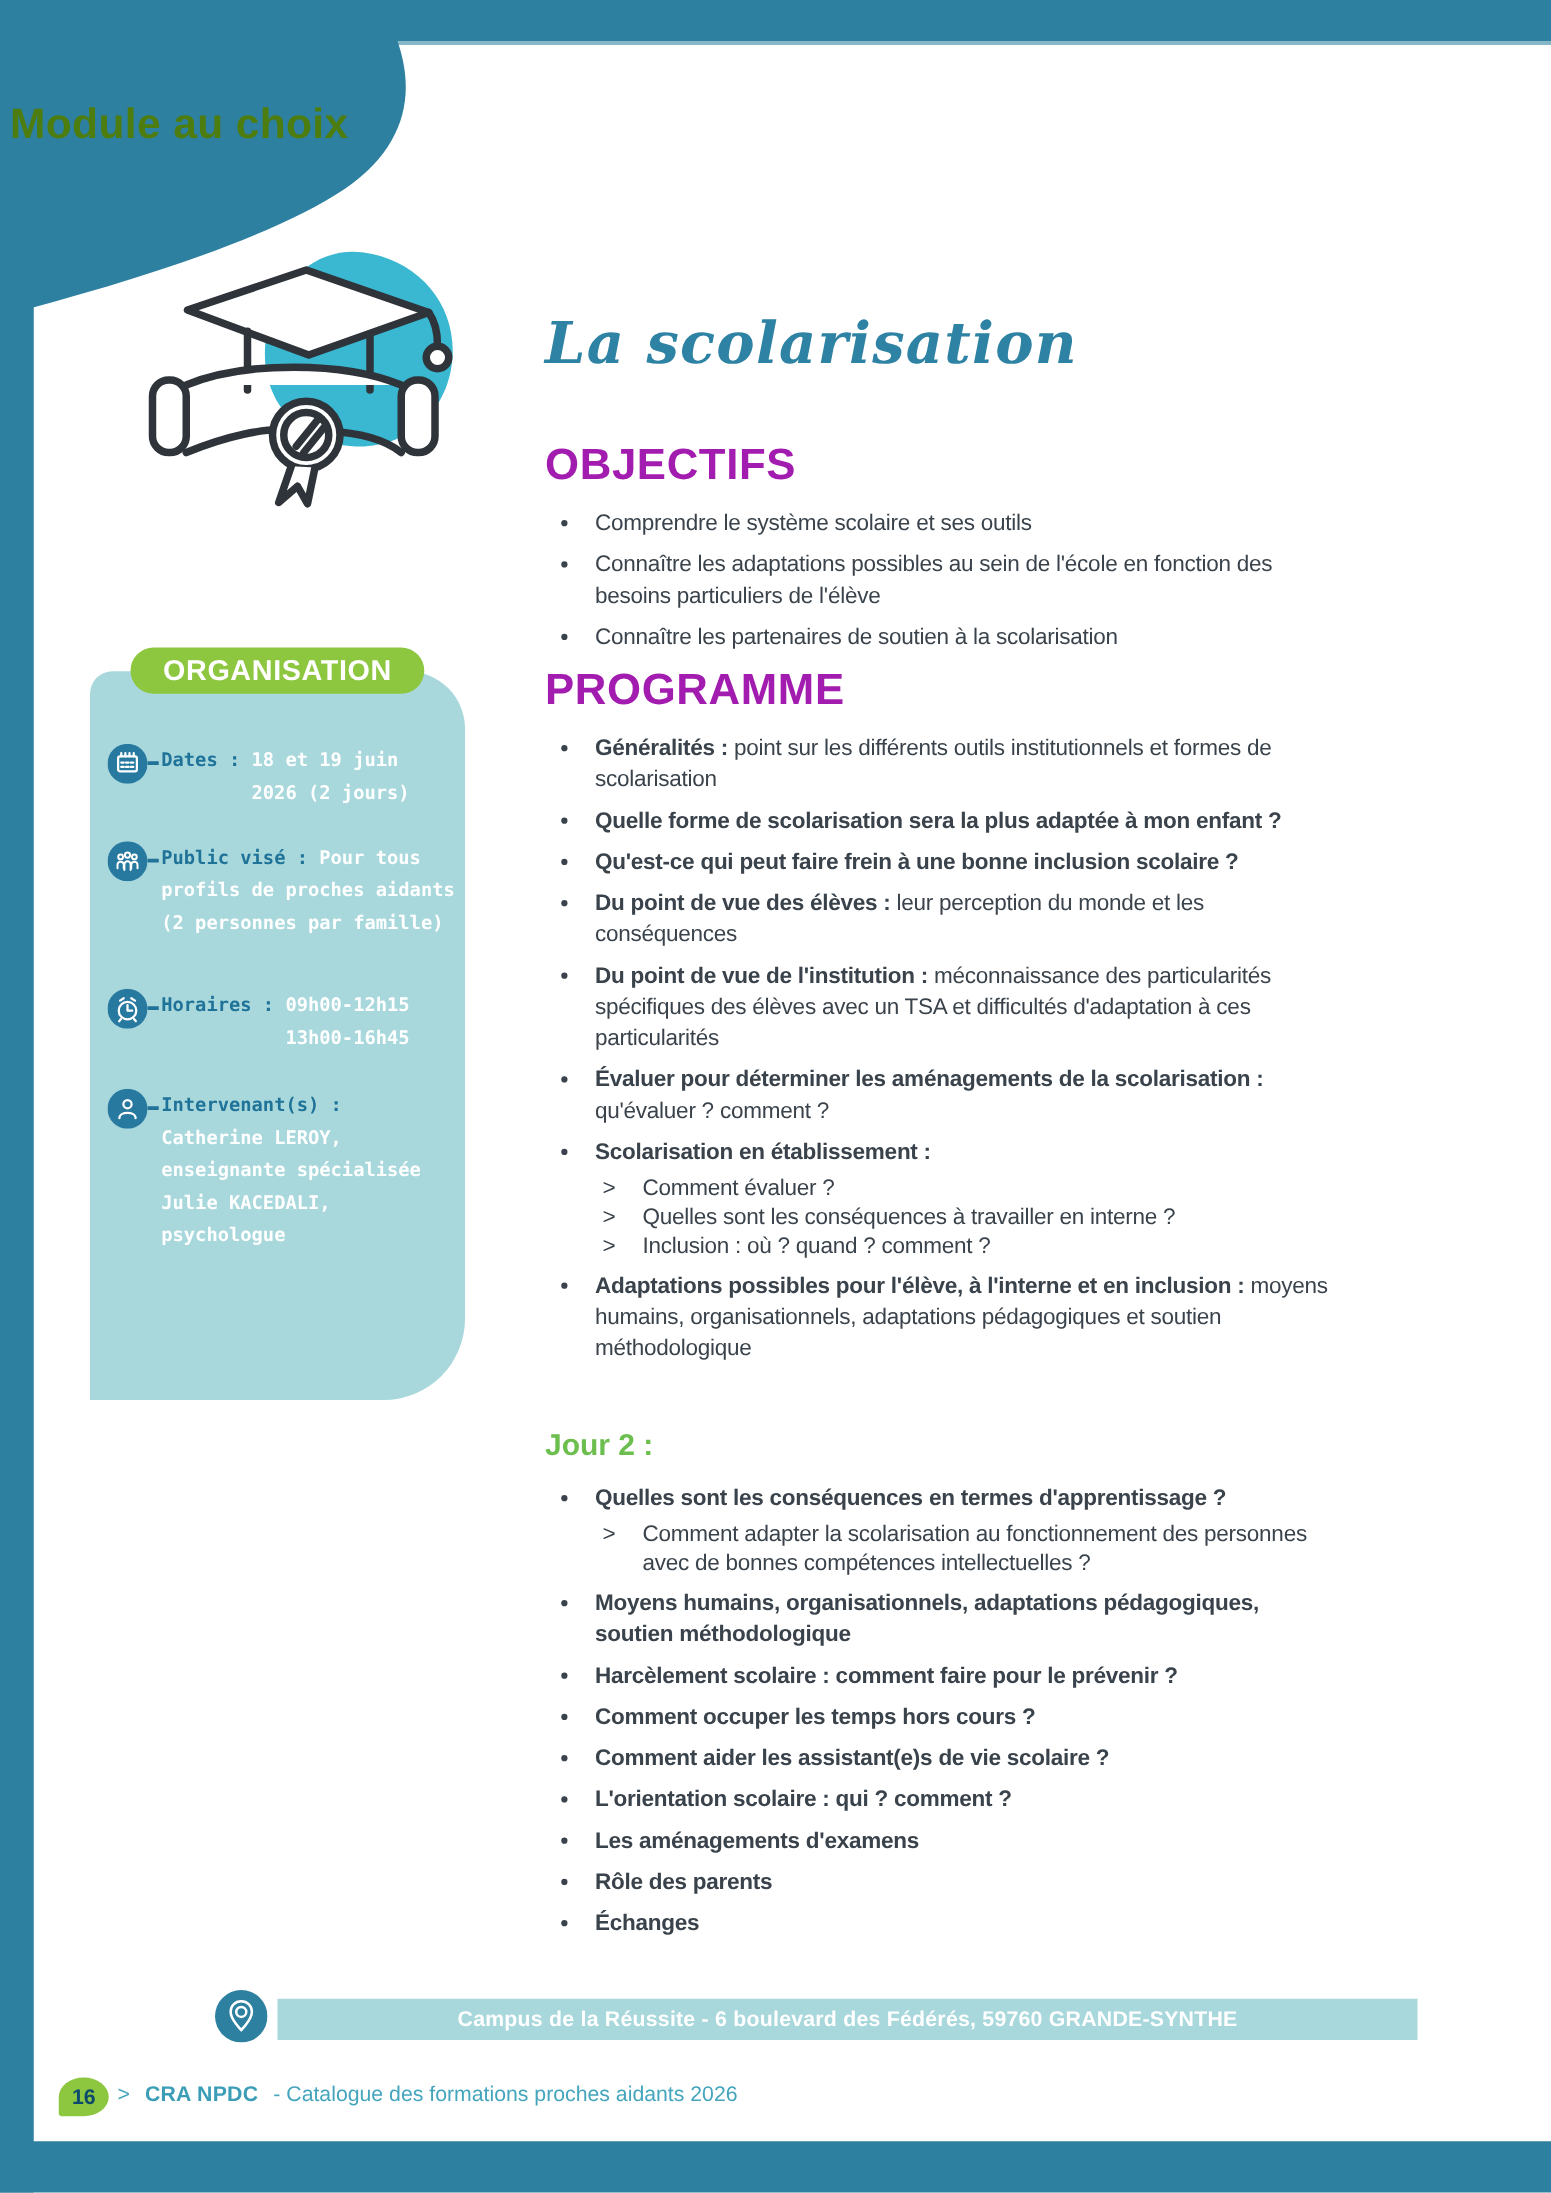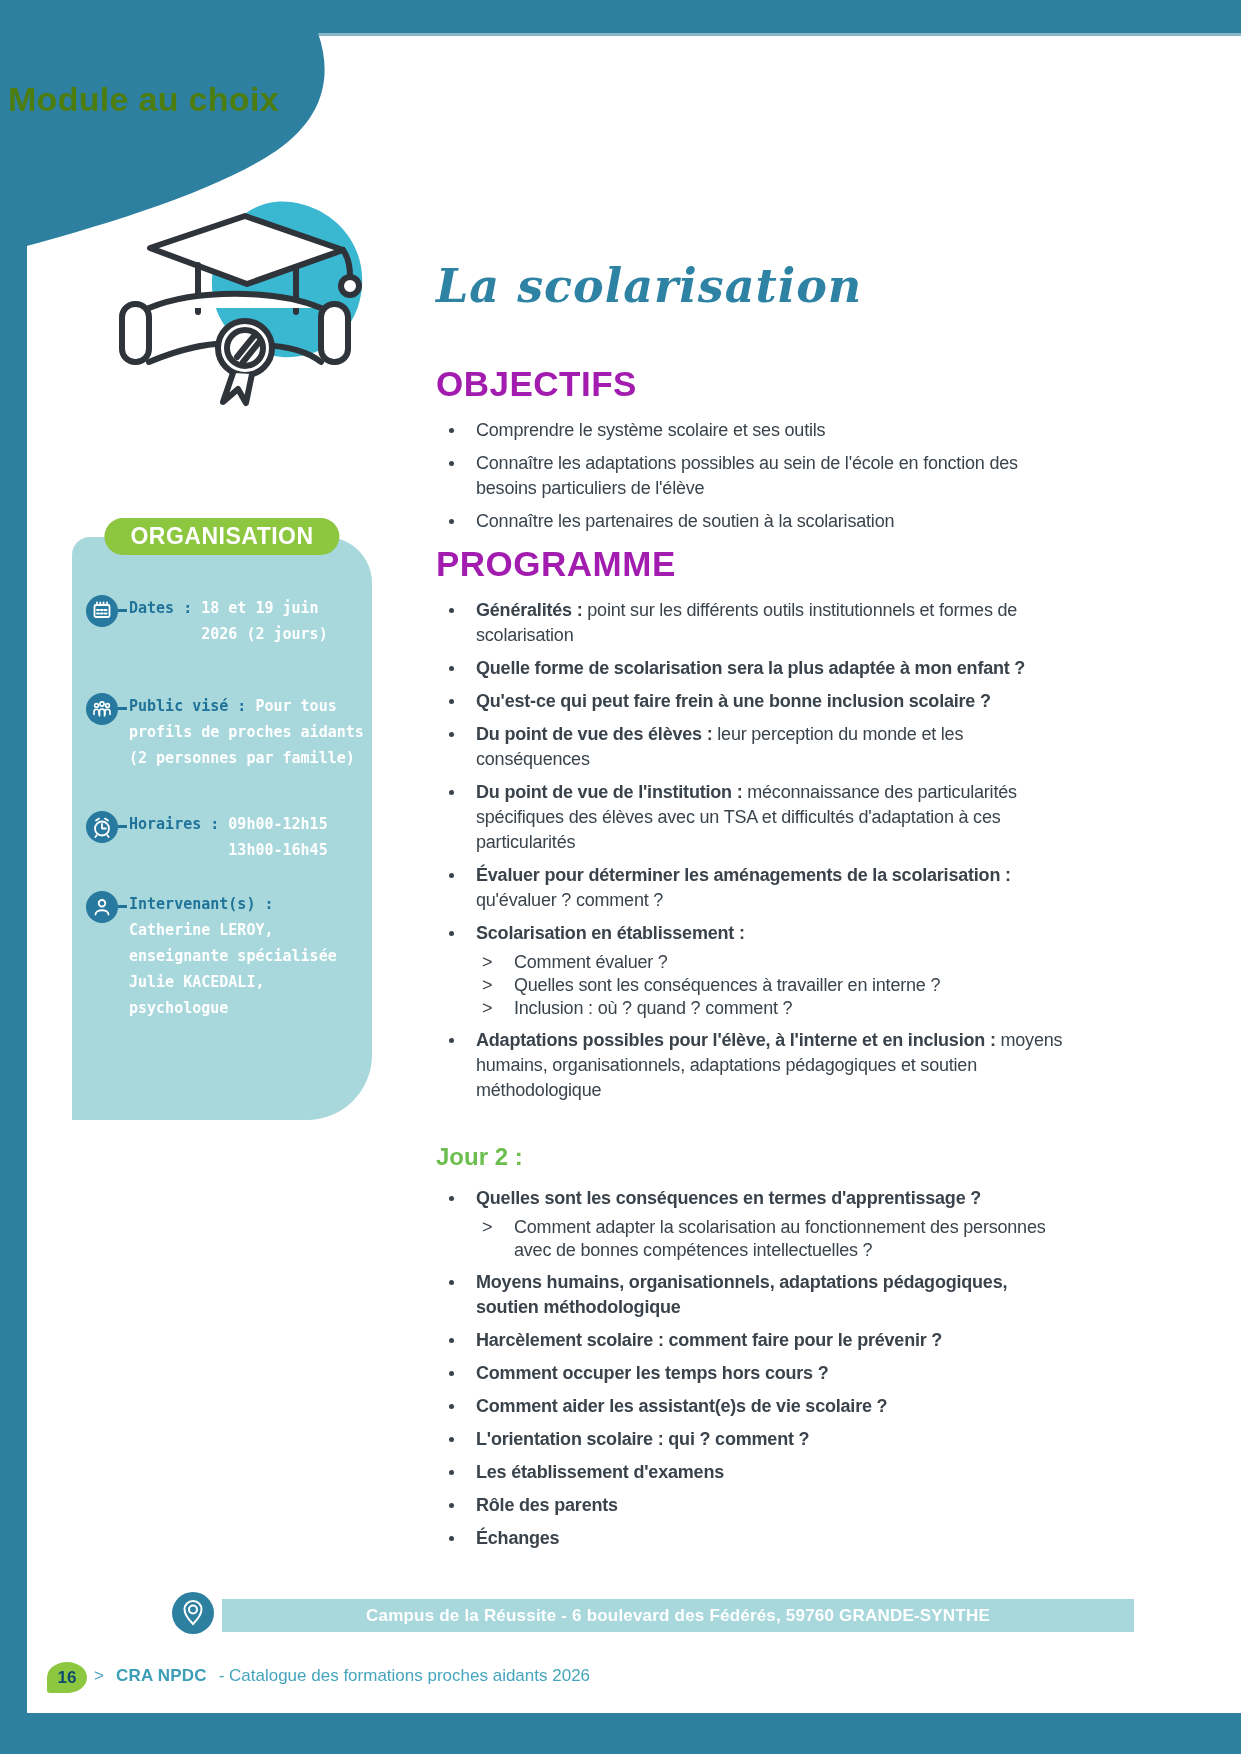--- a/index.html
+++ b/index.html
@@ -15,21 +15,21 @@
   .banner-title{
     position:absolute;left:8px;top:80px;color:#4d7c0f;
     font-size:34px;font-weight:700;letter-spacing:.3px;
   }
   
   .illustration{position:absolute;left:95px;top:186px;}
   
   .main-col{position:absolute;left:436px;top:246px;width:632px;color:#3a434b;}
   .page-title{
     font-family:"DejaVu Serif",serif;font-style:italic;font-weight:600;
-    font-size:46px;color:#2e82a3;letter-spacing:1px;line-height:56px;margin-top:12px;
+    font-size:46px;color:#2e82a3;letter-spacing:1px;line-height:56px;
   }
   .h-yellow{
     color:#a21caf;font-size:35px;font-weight:800;letter-spacing:.5px;line-height:40px;
   }
   .h-objectifs{margin-top:50px;}
   .h-programme{margin-top:10px;}
   .jour-label{color:#6cbe4e;font-size:24px;font-weight:700;line-height:30px;margin-top:8px;}
   ul.bullets{list-style:none;margin:14px 0 0 0;padding:0 0 0 40px;}
   ul.bullets li{
     position:relative;font-size:18px;line-height:25px;letter-spacing:-0.2px;
@@ -49,21 +49,21 @@
     position:absolute;left:72px;top:537px;width:300px;height:583px;
     background:#a8d8dc;border-radius:18px 46px 65px 0;
   }
   .org-badge{
     position:absolute;left:50%;transform:translateX(-50%);top:-19px;
     background:#8dc63f;color:#fff;font-size:23px;font-weight:800;letter-spacing:.5px;
     padding:5px 26px;border-radius:22px;white-space:nowrap;
   }
   .org-rows{padding:58px 8px 0 14px;}
   .org-row{display:flex;}
-  .org-row:nth-child(1){margin-bottom:46px;}
+  .org-row:nth-child(1){margin-bottom:26px;}
   .org-row:nth-child(2){margin-bottom:40px;}
   .org-row:nth-child(3){margin-bottom:28px;}
   .org-icon{width:32px;height:32px;flex:none;}
   .org-dash{width:9px;height:3px;background:#1f7298;margin-top:14px;flex:none;}
   .org-text{
     font-family:"DejaVu Sans Mono",monospace;font-weight:700;font-size:15px;
     line-height:26px;color:#ffffff;width:240px;margin-left:2px;
   }
   .org-label{color:#1f7298;}
   
@@ -229,21 +229,21 @@
           <div class="subrow">
             <span class="gt">&gt;</span>
             <span class="subtext">Comment adapter la scolarisation au fonctionnement des personnes avec de bonnes compétences intellectuelles ?</span>
           </div>
         </div></li>
       <li class="bullet"><b class="lead">Moyens humains, organisationnels, adaptations pédagogiques, soutien méthodologique</b></li>
       <li class="bullet"><b class="lead">Harcèlement scolaire : comment faire pour le prévenir ?</b></li>
       <li class="bullet"><b class="lead">Comment occuper les temps hors cours ?</b></li>
       <li class="bullet"><b class="lead">Comment aider les assistant(e)s de vie scolaire ?</b></li>
       <li class="bullet"><b class="lead">L'orientation scolaire : qui ? comment ?</b></li>
-      <li class="bullet"><b class="lead">Les établissement d'examens</b></li>
+      <li class="bullet"><b class="lead">Les aménagements d'examens</b></li>
       <li class="bullet"><b class="lead">Rôle des parents</b></li>
       <li class="bullet"><b class="lead">Échanges</b></li>
     </ul>
 </div>
 
 <svg class="pin-badge" viewBox="0 0 42 42">
   <circle cx="21" cy="21" r="21" fill="#2e80a0"></circle>
   <path d="M21 9 C16 9 12.5 12.8 12.5 17.3 C12.5 23.5 21 32 21 32 C21 32 29.5 23.5 29.5 17.3 C29.5 12.8 26 9 21 9 Z" fill="none" stroke="#ffffff" stroke-width="2"></path>
   <circle cx="21" cy="17.5" r="4" fill="none" stroke="#ffffff" stroke-width="2"></circle>
 </svg>

